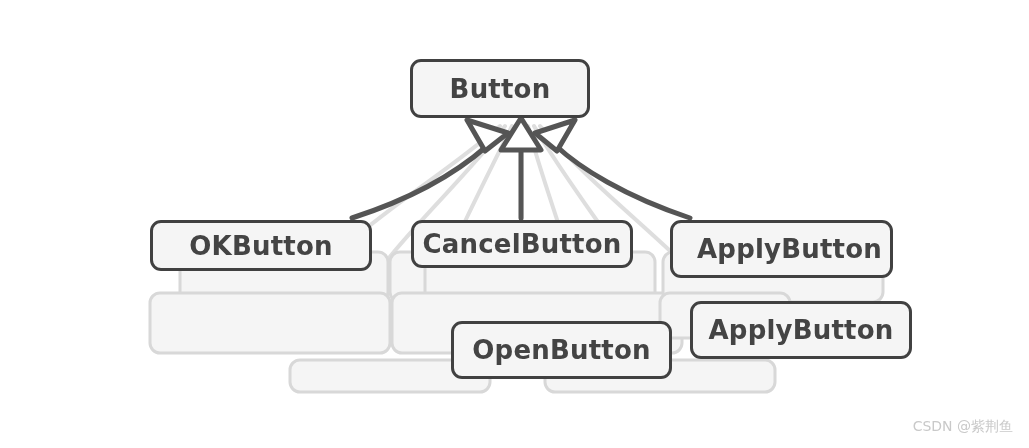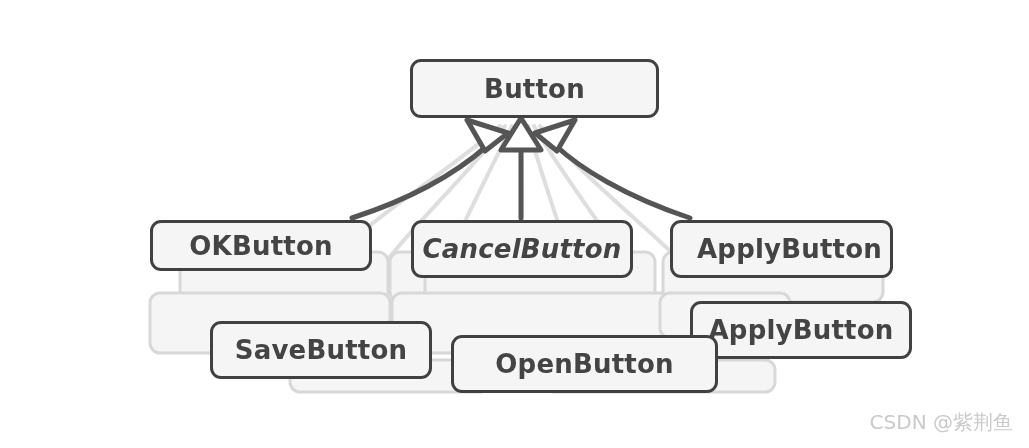--- a/index.html
+++ b/index.html
@@ -47,21 +47,21 @@
     font-size: 26px;
     font-weight: bold;
     color: #444444;
     letter-spacing: 0.2px;
     white-space: nowrap;
   }
   .watermark {
     position: absolute;
     right: 16px;
     bottom: 12px;
-    font-size: 20px;
+    font-size: 14px;
     color: #c9c9c9;
     white-space: nowrap;
     z-index: 4;
   }
 </style>
 </head>
 <body>
 
 <div id="diagram-root">
 
@@ -96,45 +96,42 @@
     </g>
     <g fill="#ffffff" stroke="#555555" stroke-width="5" stroke-linejoin="round">
       <polygon points="467,120 508,133 485,151"></polygon>
       <polygon points="521,118 541,150 501,150"></polygon>
       <polygon points="575,120 535,133 557,151"></polygon>
     </g>
   </svg>
 
   <div id="node-layer">
 
-    <div class="node" style="left:410px; top:59px; width:249px; height:59px;align-items:center;">
+    <div class="node" style="left:410px; top:59px; width:180px; height:59px;align-items:center;">
       <span class="node-label">Button</span>
     </div>
 
     <div class="node" style="left:150px; top:220px; width:222px; height:51px;">
       <span class="node-label">OKButton</span>
     </div>
 
-    <div class="node" style="left:411px; top:220px; width:222px; height:58px;font-style:italic;">
+    <div class="node" style="left:411px; top:220px; width:222px; height:48px;">
       <span class="node-label">CancelButton</span>
     </div>
 
     <div class="node" style="left:670px; top:220px; width:223px; height:58px;padding-left:16px;">
       <span class="node-label">ApplyButton</span>
     </div>
 
     <div class="node" style="left:690px; top:301px; width:222px; height:58px;">
       <span class="node-label">ApplyButton</span>
     </div>
 
-    <div class="node" style="left:210px; top:321px; width:222px; height:58px;">
-      <span class="node-label">SaveButton</span>
-    </div>
 
-    <div class="node" style="left:451px; top:321px; width:267px; height:58px;margin-top:14px;">
+    <div class="node" style="left:451px; top:321px; width:221px; height:58px;">
       <span class="node-label">OpenButton</span>
     </div>
 
   </div>
 
   <div class="watermark">CSDN @紫荆鱼</div>
 
 </div>
 
 </body></html>

